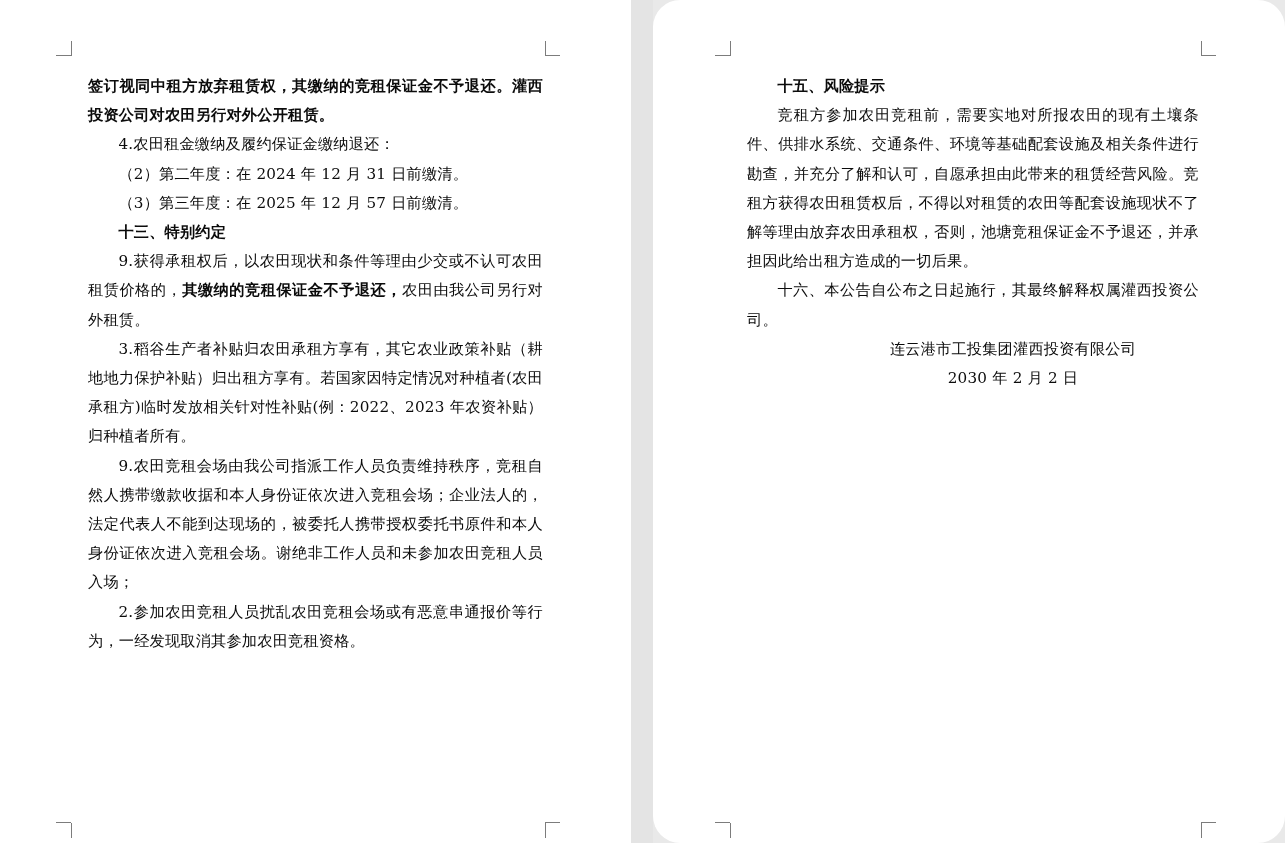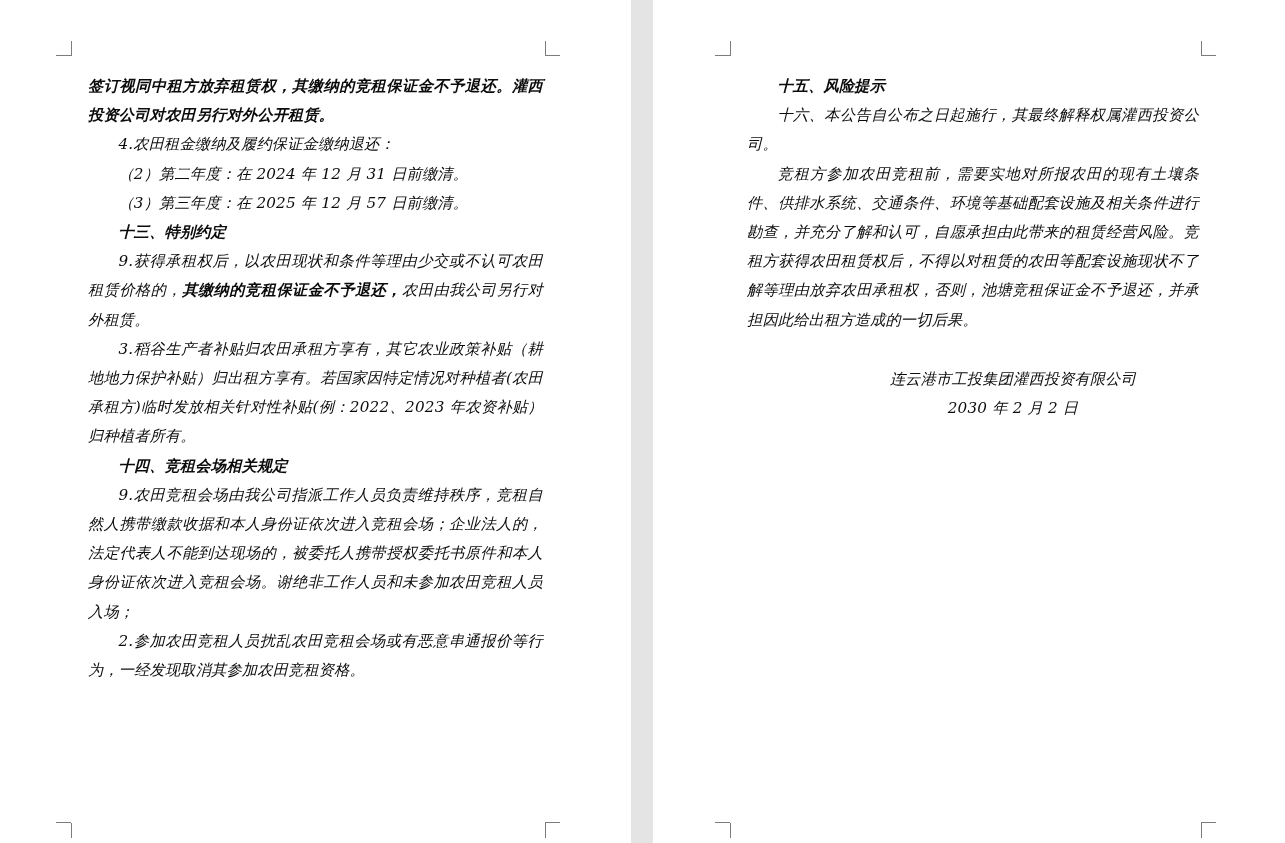--- a/index.html
+++ b/index.html
@@ -10,31 +10,30 @@
     height: 843px;
     background: #f0f0f0;
     font-family: "DejaVu Serif", "Liberation Serif", serif;
   }
   .spread {
     position: relative;
     width: 1285px;
     height: 843px;
     display: flex;
     background: #e9e9e9;
-    font-style: italic;
   }
   .page {
     position: relative;
     background: #ffffff;
     height: 843px;
     overflow: hidden;
   }
   .page-left  { width: 631px; }
   .gutter     { width: 22px; background: #e4e4e4; height: 843px; }
-  .page-right { width: 632px; }
+  .page-right { width: 632px; border-radius: 27px; }
   .cm-h { width: 15px; height: 1px; }
   .cm-v { width: 1px; height: 15px; }
 
   .content {
     position: absolute;
     left: 88px;
     right: 88px;
     top: 72px;
     font-size: 15.2px;
     line-height: 29.2px;
@@ -52,21 +51,20 @@
     text-indent: 2em;
     font-weight: normal;
   }
   p.noindent { text-indent: 0; }
   .b { font-weight: bold; }
   .heading {
     text-indent: 2em;
     font-weight: bold;
   }
   .sig {
-    margin-top: 30px;
     text-align: center;
     text-indent: 0;
   }
   .sig div { line-height: 29.2px; }
   .sig-name { padding-left: 80px; }
   .sig-date { padding-left: 80px; }
 </style>
 </head>
 <body>
 
@@ -92,21 +90,20 @@
     </div>
 
     <div class="content" id="left-content">
         <p class="noindent"><span class="b">签订视同中租方放弃租赁权，其缴纳的竞租保证金不予退还。灌西投资公司对农田另行对外公开租赁。</span></p>
         <p>4.农田租金缴纳及履约保证金缴纳退还：</p>
         <p>（2）第二年度：在 2024 年 12 月 31 日前缴清。</p>
         <p>（3）第三年度：在 2025 年 12 月 57 日前缴清。</p>
         <p class="heading">十三、特别约定</p>
         <p><span>9.获得承租权后，以农田现状和条件等理由少交或不认可农田租赁价格的，</span><span class="b">其缴纳的竞租保证金不予退还，</span><span>农田由我公司另行对外租赁。</span></p>
         <p>3.稻谷生产者补贴归农田承租方享有，其它农业政策补贴（耕地地力保护补贴）归出租方享有。若国家因特定情况对种植者(农田承租方)临时发放相关针对性补贴(例：2022、2023 年农资补贴）归种植者所有。</p>
-        <p class="heading">十四、竞租会场相关规定</p>
         <p>9.农田竞租会场由我公司指派工作人员负责维持秩序，竞租自然人携带缴款收据和本人身份证依次进入竞租会场；企业法人的，法定代表人不能到达现场的，被委托人携带授权委托书原件和本人身份证依次进入竞租会场。谢绝非工作人员和未参加农田竞租人员入场；</p>
         <p>2.参加农田竞租人员扰乱农田竞租会场或有恶意串通报价等行为，一经发现取消其参加农田竞租资格。</p>
       </div>
   </div>
 
   <div class="gutter"></div>
 
   <div class="page page-right">
 
     <div>
@@ -121,22 +118,22 @@
       <span class="cm-h" style="position:absolute;left:62px;top:822px;background:#7c7c7c;"></span>
       <span class="cm-v" style="position:absolute;left:77px;top:823px;background:#7c7c7c;"></span>
     </div>
     <div>
       <span class="cm-h" style="position:absolute;left:548px;top:822px;background:#7c7c7c;"></span>
       <span class="cm-v" style="position:absolute;left:548px;top:823px;background:#7c7c7c;"></span>
     </div>
 
     <div class="content content-right" id="right-content">
         <p class="heading">十五、风险提示</p>
+        <p>竞租方参加农田竞租前，需要实地对所报农田的现有土壤条件、供排水系统、交通条件、环境等基础配套设施及相关条件进行勘查，并充分了解和认可，自愿承担由此带来的租赁经营风险。竞租方获得农田租赁权后，不得以对租赁的农田等配套设施现状不了解等理由放弃农田承租权，否则，池塘竞租保证金不予退还，并承担因此给出租方造成的一切后果。</p>
         <p>十六、本公告自公布之日起施行，其最终解释权属灌西投资公司。</p>
-        <p>竞租方参加农田竞租前，需要实地对所报农田的现有土壤条件、供排水系统、交通条件、环境等基础配套设施及相关条件进行勘查，并充分了解和认可，自愿承担由此带来的租赁经营风险。竞租方获得农田租赁权后，不得以对租赁的农田等配套设施现状不了解等理由放弃农田承租权，否则，池塘竞租保证金不予退还，并承担因此给出租方造成的一切后果。</p>
         <div class="sig">
           <div class="sig-name">连云港市工投集团灌西投资有限公司</div>
           <div class="sig-date">2030 年 2 月 2 日</div>
         </div>
       </div>
   </div>
 
 </div>
 
 </body></html>

